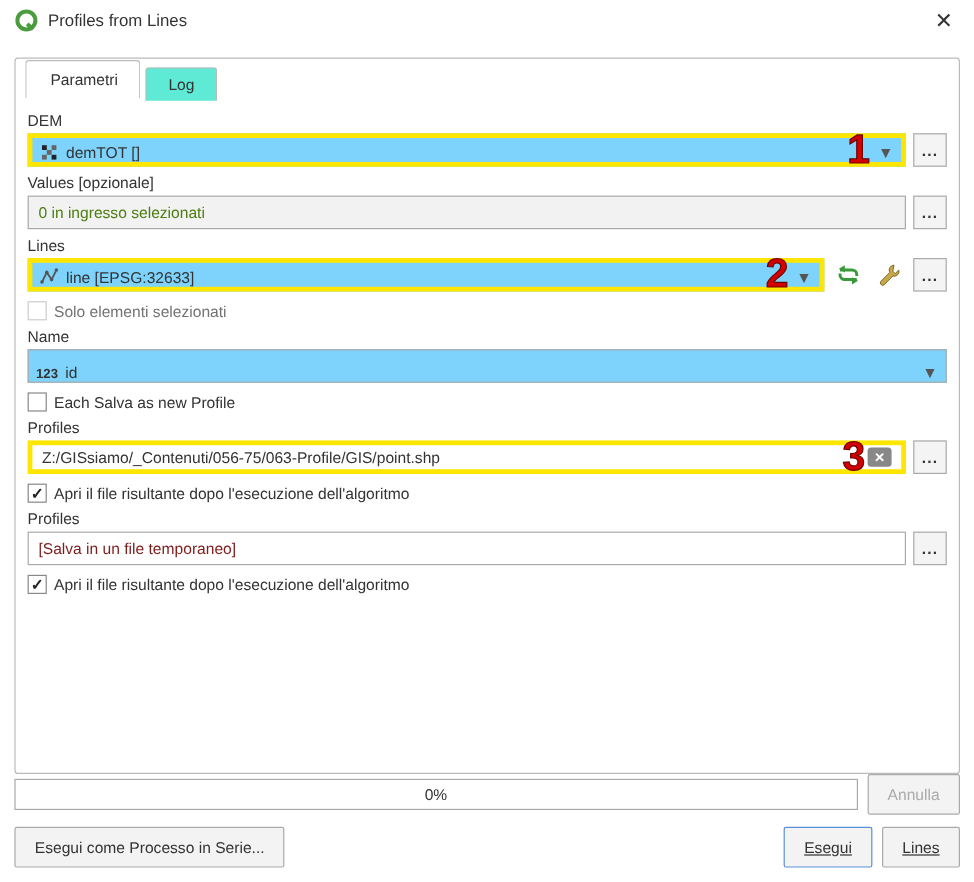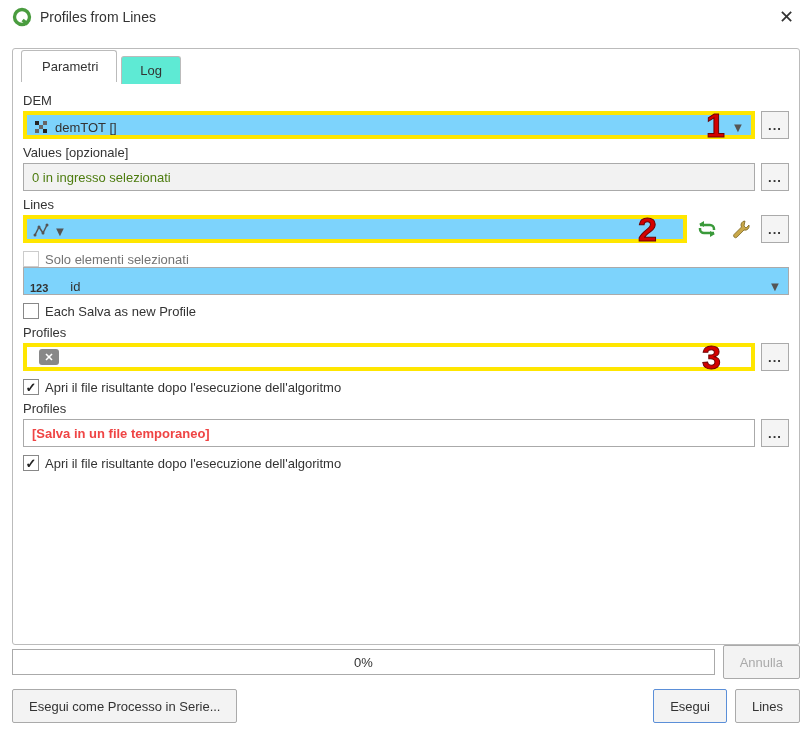--- a/index.html
+++ b/index.html
@@ -25,21 +25,21 @@
   .combo .txt { flex: 1; padding: 0 2px; }
   .combo .chev { width: 14px; text-align: center; color: #555; }
   .disabled-input { flex:1; border:1px solid #aaa; height:28px; background:#f2f2f2; padding:0 8px; display:flex; align-items:center; color:#4d7c0f; }
   .text-input { flex:1; border:1px solid #aaa; height:28px; background:#fff; padding:0 8px; display:flex; align-items:center; }
   .text-input.yellow-hl { border: 4px solid #ffe600; }
   .dots-btn { width:28px; height:28px; border:1px solid #aaa; background:#f4f4f4; display:flex; align-items:center; justify-content:center; cursor:pointer; }
   .dots-btn span { font-weight: bold; letter-spacing: 1px; }
   .icon-btn { width:28px; height:28px; display:flex; align-items:center; justify-content:center; cursor:pointer; }
 
   .layer-icon { width:16px; height:16px; margin-right:4px; }
-  .num-prefix { font-size:11px; font-weight:bold; color:#333; margin-right:20px; }
+  .num-prefix { font-size:11px; font-weight:bold; color:#333; margin-right:4px; }
 
   .check-row { display:flex; align-items:center; gap:6px; margin-top:8px; }
   .checkbox { width:16px; height:16px; border:1px solid #888; background:#fff; display:flex; align-items:center; justify-content:center; }
   .checkbox.checked::after { content:"✓"; font-size:13px; font-weight:bold; color:#222; line-height:1; }
   .check-label { }
   .disabled .check-label { color:#737373; }
   .disabled .checkbox { border-color:#ccc; }
 
   .red-num { font-family: "Segoe UI", sans-serif; font-size: 34px; font-weight: 800; color: #d40000; -webkit-text-stroke: 1px #6a0000; margin-left:4px; }
   .red-num.inside { position:absolute; right:26px; top:50%; transform:translateY(-50%); }
@@ -48,21 +48,21 @@
   .clear-badge { width:20px; height:16px; background:#888; border-radius:3px; display:flex; align-items:center; justify-content:center; margin-left:4px; }
   .clear-badge svg { width:10px; height:10px; }
 
   .footer { position:absolute; left:12px; right:12px; bottom:12px; }
   .progress-row { display:flex; gap:8px; align-items:center; margin-bottom:10px; }
   .progress { flex:1; height:26px; border:1px solid #aaa; position:relative; display:flex; align-items:center; justify-content:center; background:#fff; }
   .btn { height:26px; padding:16px 16px; border:1px solid #aaa; background:#f3f3f3; cursor:pointer; display:flex; align-items:center; justify-content:center; border-radius:2px; }
   .btn.disabled { color:#aaa; }
   .btn.primary { border:1px solid #5b8fd8; }
   .footer-row { display:flex; justify-content:space-between; }
-  .footer-right { display:flex; gap:8px; }
+  .footer-right { display:flex; gap:8px;text-decoration:underline; }
 </style>
 </head>
 <body>
 
 <div class="titlebar">
   <svg class="q-logo" viewBox="0 0 24 24">
     <circle cx="12" cy="12" r="9" fill="none" stroke="#4a9c3f" stroke-width="4"></circle>
     <rect x="14" y="14" width="8" height="4" fill="#4a9c3f" transform="rotate(40 14 14)"></rect>
   </svg>
   <div class="titlebar-title">Profiles from Lines</div>
@@ -110,20 +110,21 @@
     <div class="label">Lines</div>
     <div class="row">
       <div class="combo yellow-hl" style="position:relative;">
         <svg class="layer-icon" viewBox="0 0 16 16">
           <polyline points="2,12 6,4 10,10 14,2" fill="none" stroke="#555" stroke-width="1.5"></polyline>
           <circle cx="2" cy="12" r="1.5" fill="#555"></circle>
             <circle cx="6" cy="4" r="1.5" fill="#555"></circle>
           <circle cx="10" cy="10" r="1.5" fill="#555"></circle>
             <circle cx="14" cy="2" r="1.5" fill="#555"></circle>
         </svg>
+        <span class="txt">line [EPSG:32633]</span>
         <span class="red-num inside">2</span>
         <span class="chev">▼</span>
       </div>
       <div class="icon-btn">
         <svg width="24" height="24" viewBox="0 0 24 24">
           <path d="M5 8 h10 a4 4 0 0 1 4 4 v1" fill="none" stroke="#3a9a3a" stroke-width="2.5"></path>
           <path d="M19 16 h-10 a4 4 0 0 1 -4 -4 v-1" fill="none" stroke="#3a9a3a" stroke-width="2.5"></path>
           <polygon points="4,7 9,4 9,10" fill="#3a9a3a"></polygon>
           <polygon points="20,17 15,14 15,20" fill="#3a9a3a"></polygon>
         </svg>
@@ -135,57 +136,59 @@
       </div>
       <div class="dots-btn">
           <span>...</span>
         </div>
     </div>
     <div class="check-row disabled">
       <div class="checkbox"></div>
       <div class="check-label">Solo elementi selezionati</div>
     </div>
 
+    <div class="label">Name</div>
     <div class="row">
       <div class="combo">
         <span class="num-prefix">123</span>
         <span class="txt">id</span>
         <span class="chev">▼</span>
       </div>
     </div>
 
     <div class="check-row">
       <div class="checkbox"></div>
       <div class="check-label">Each Salva as new Profile</div>
     </div>
 
     <div class="label">Profiles</div>
     <div class="row">
       <div class="text-input yellow-hl" style="position:relative;">
+        <span class="txt" style="flex:1;">Z:/GISsiamo/_Contenuti/056-75/063-Profile/GIS/point.shp</span>
         <span class="red-num outside3" style="right:30px;">3</span>
         <div class="clear-badge">
           <svg viewBox="0 0 10 10">
               <line x1="2" y1="2" x2="8" y2="8" stroke="#fff" stroke-width="1.6"></line>
               <line x1="8" y1="2" x2="2" y2="8" stroke="#fff" stroke-width="1.6"></line>
             </svg>
         </div>
       </div>
       <div class="dots-btn">
           <span>...</span>
         </div>
     </div>
     <div class="check-row">
       <div class="checkbox checked"></div>
       <div class="check-label">Apri il file risultante dopo l'esecuzione dell'algoritmo</div>
     </div>
 
     <div class="label">Profiles</div>
     <div class="row">
       <div class="text-input">
-        <span style="color:#ef4444;font-weight:bold;">[Salva in un file temporaneo]</span>
+        <span style="color:#7f1d1d;">[Salva in un file temporaneo]</span>
       </div>
       <div class="dots-btn">
           <span>...</span>
         </div>
     </div>
     <div class="check-row">
       <div class="checkbox checked"></div>
       <div class="check-label">Apri il file risultante dopo l'esecuzione dell'algoritmo</div>
     </div>
 

